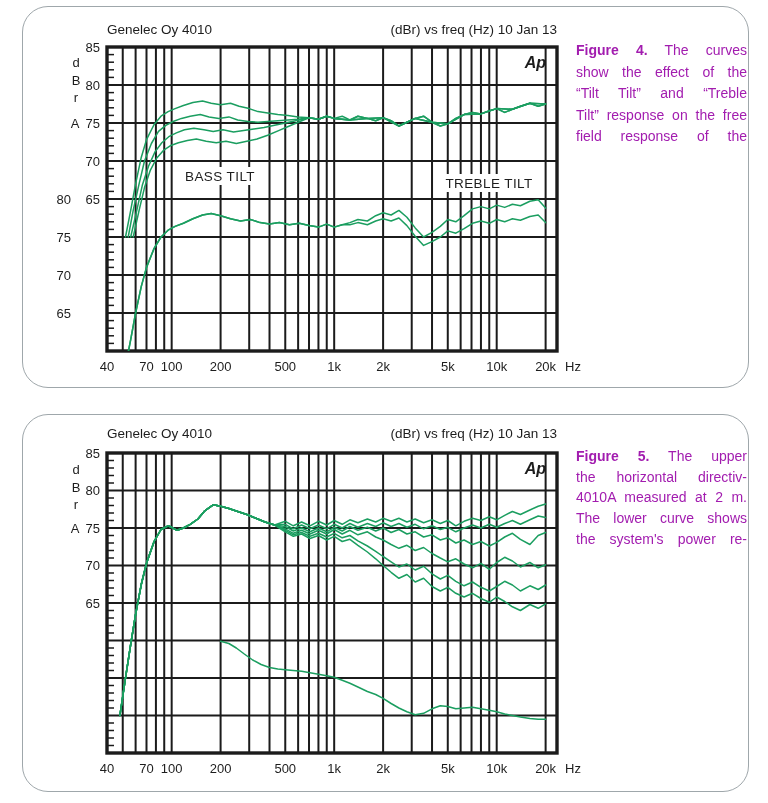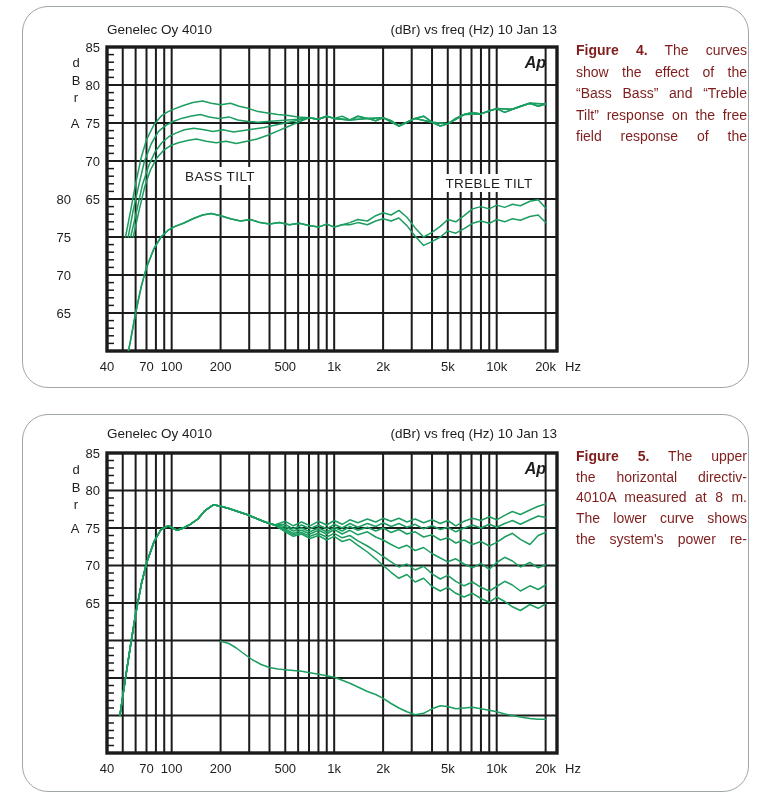--- a/index.html
+++ b/index.html
@@ -8,21 +8,21 @@
   #figbox4{top:6px;height:380px;}
   #figbox5{top:414px;height:376px;}
   #charts{position:absolute;left:0;top:0;z-index:2;}
   svg text{fill:#1d1d1d;}
   .hdr{font-size:13.5px;}
   .tick{font-size:13px;}
   .yunit{font-size:13px;}
   .logo{font-size:16px;font-weight:bold;font-style:italic;}
   .t-end{text-anchor:end;}
   .t-mid{text-anchor:middle;}
-  .caption{position:absolute;width:171px;font-size:14px;color:#7f1d1d;z-index:3;}
+  .caption{position:absolute;width:171px;font-size:14px;color:#a21caf;z-index:3;}
   #caption4{left:576px;top:40px;line-height:21.6px;}
   #caption5{left:576px;top:446px;line-height:20.7px;}
   .cap-line{text-align:justify;text-align-last:justify;}
   .cap-line.last{text-align-last:left;}
   .cap-lead{font-weight:bold;}
 </style>
 </head>
 <body>
 
 <div class="figbox" id="figbox4"></div>
@@ -264,23 +264,23 @@
   <text class="tick" x="565" y="773">Hz</text>
   <text class="yunit t-mid" x="76" y="474">d</text>
   <text class="yunit t-mid" x="76" y="492">B</text>
   <text class="yunit t-mid" x="76" y="509">r</text>
   <text class="yunit t-mid" x="75" y="533">A</text>
 </svg>
 
 <div class="caption" id="caption4">
     <div class="cap-line"><span class="cap-lead">Figure 4.</span> The curves</div>
     <div class="cap-line">show the effect of the</div>
-    <div class="cap-line">“Bass Bass” and “Treble</div>
+    <div class="cap-line">“Tilt Tilt” and “Treble</div>
     <div class="cap-line">Tilt” response on the free</div>
     <div class="cap-line">field response of the</div>
   </div>
 <div class="caption" id="caption5">
     <div class="cap-line"><span class="cap-lead">Figure 5.</span> The upper</div>
     <div class="cap-line">the horizontal directiv-</div>
-    <div class="cap-line">4010A measured at 8 m.</div>
+    <div class="cap-line">4010A measured at 2 m.</div>
     <div class="cap-line">The lower curve shows</div>
     <div class="cap-line">the system's power re-</div>
   </div>
 
 </body></html>

